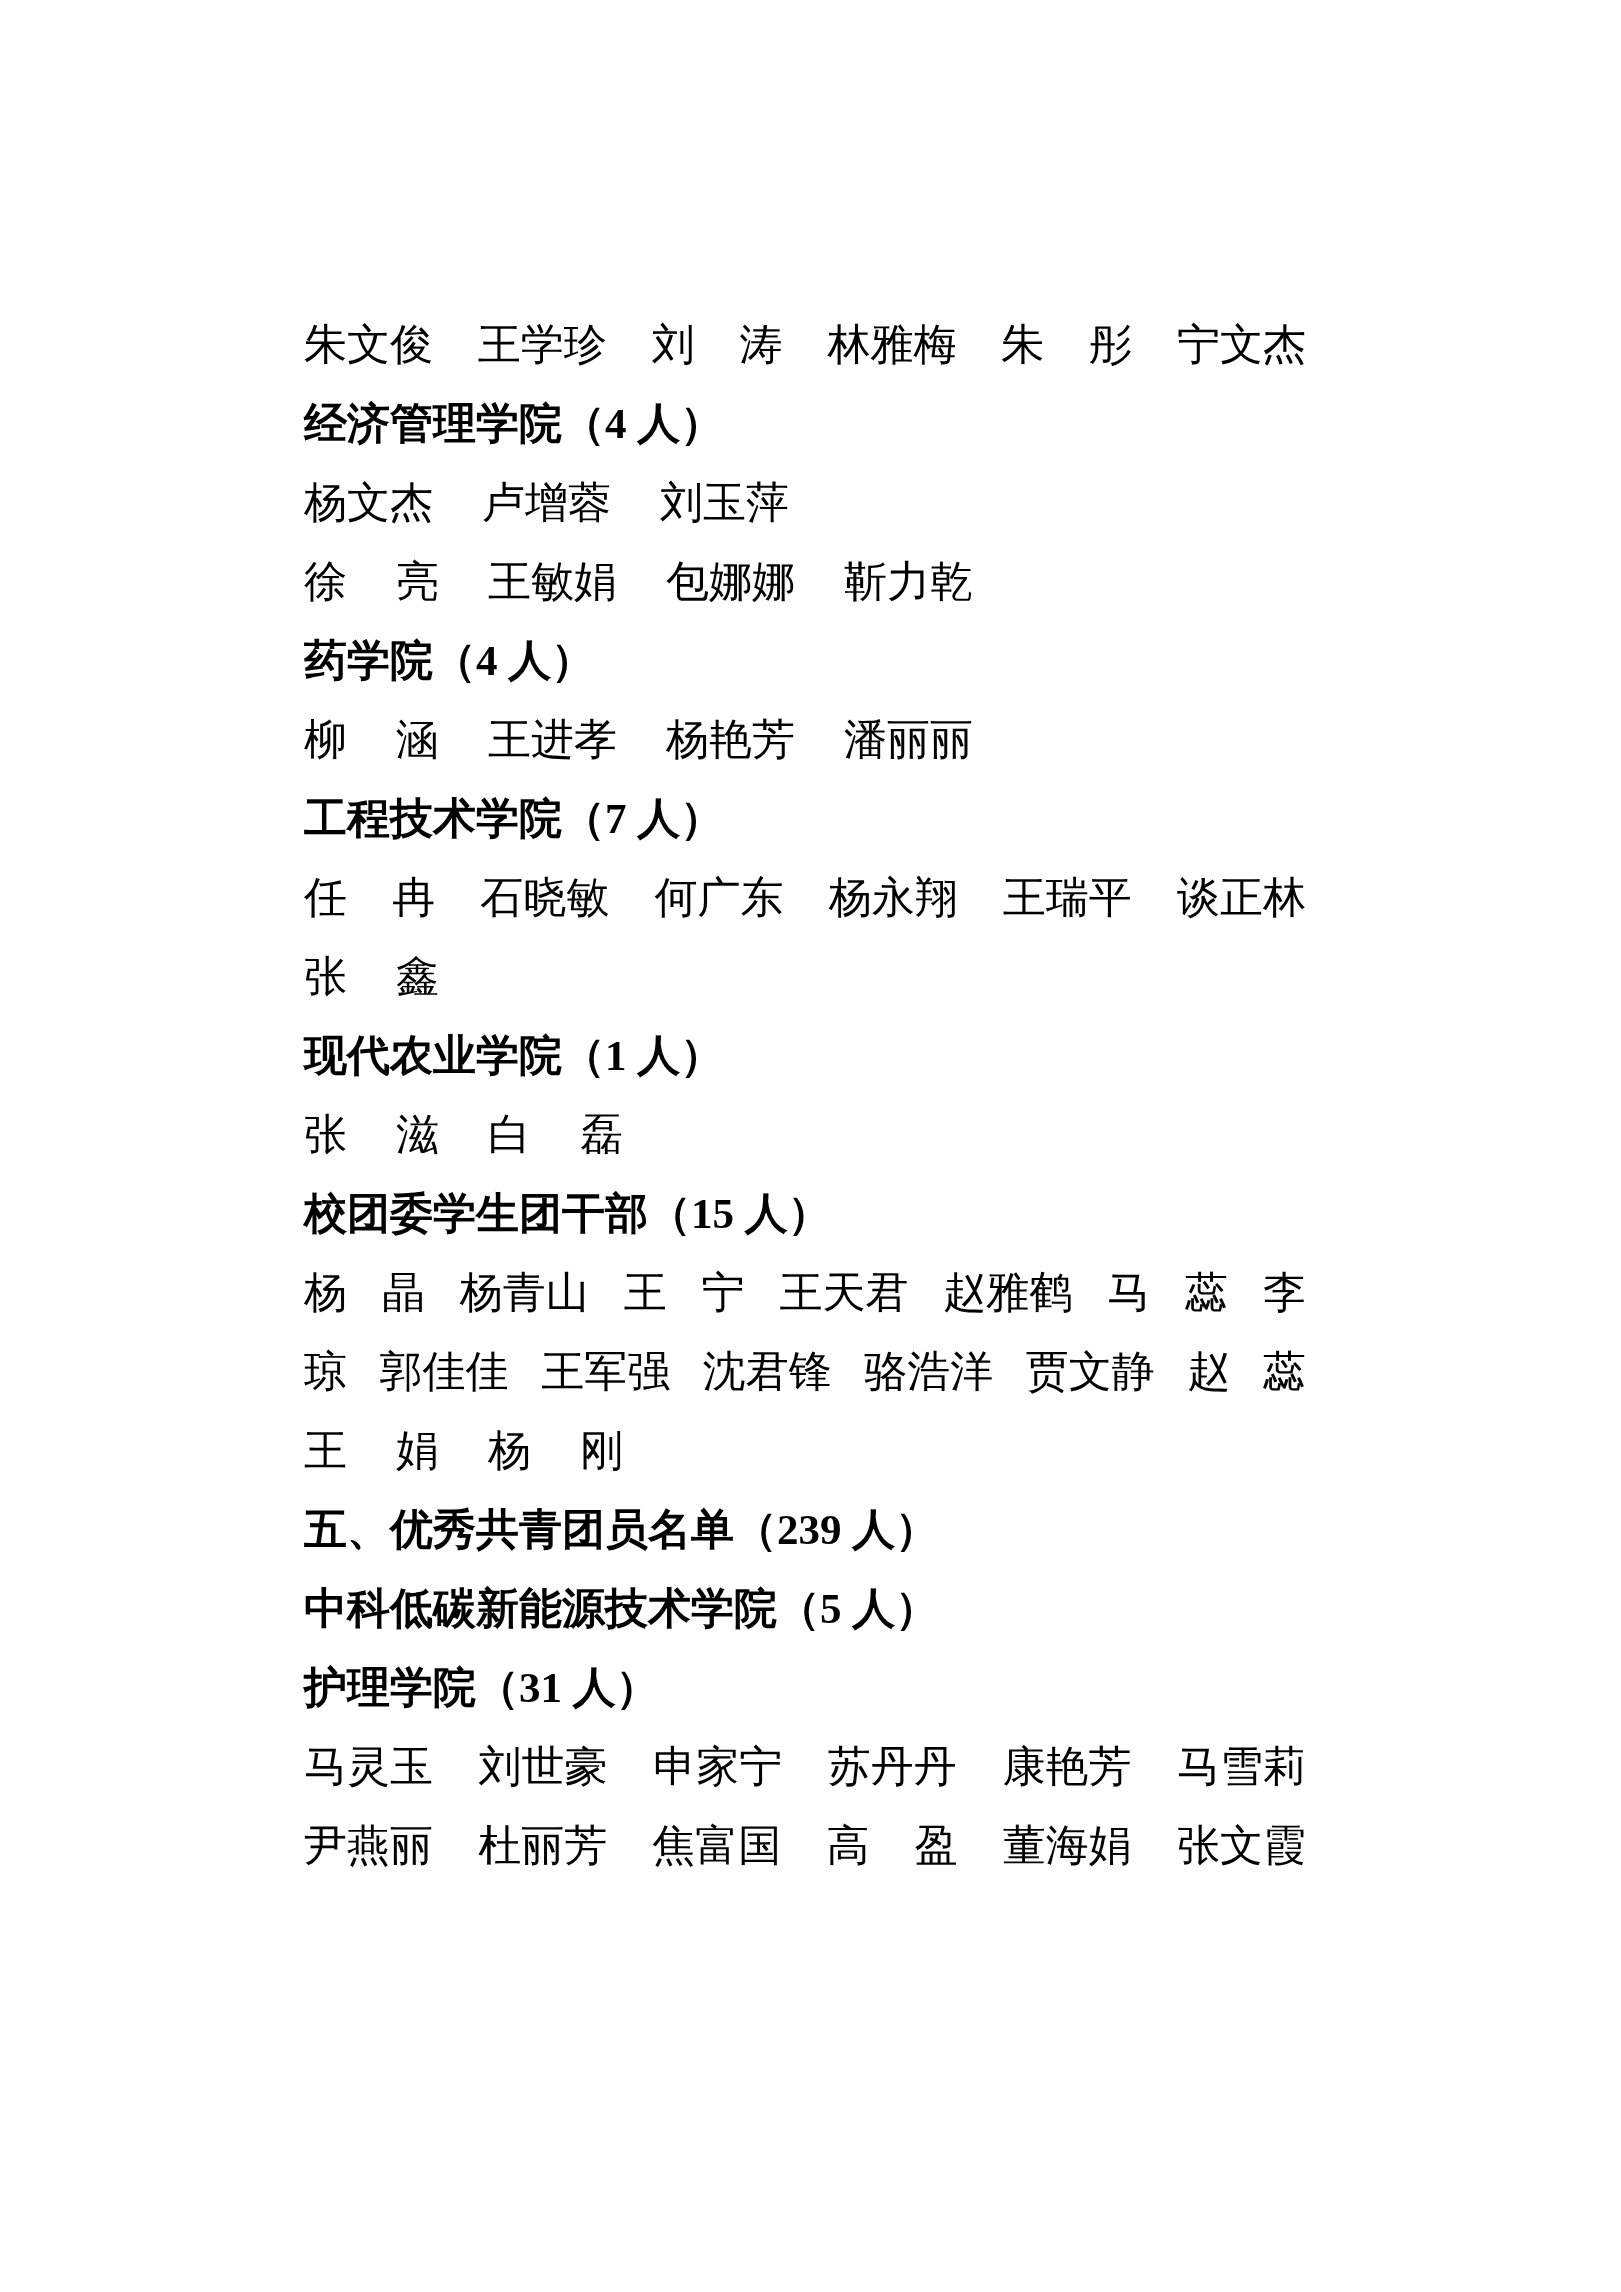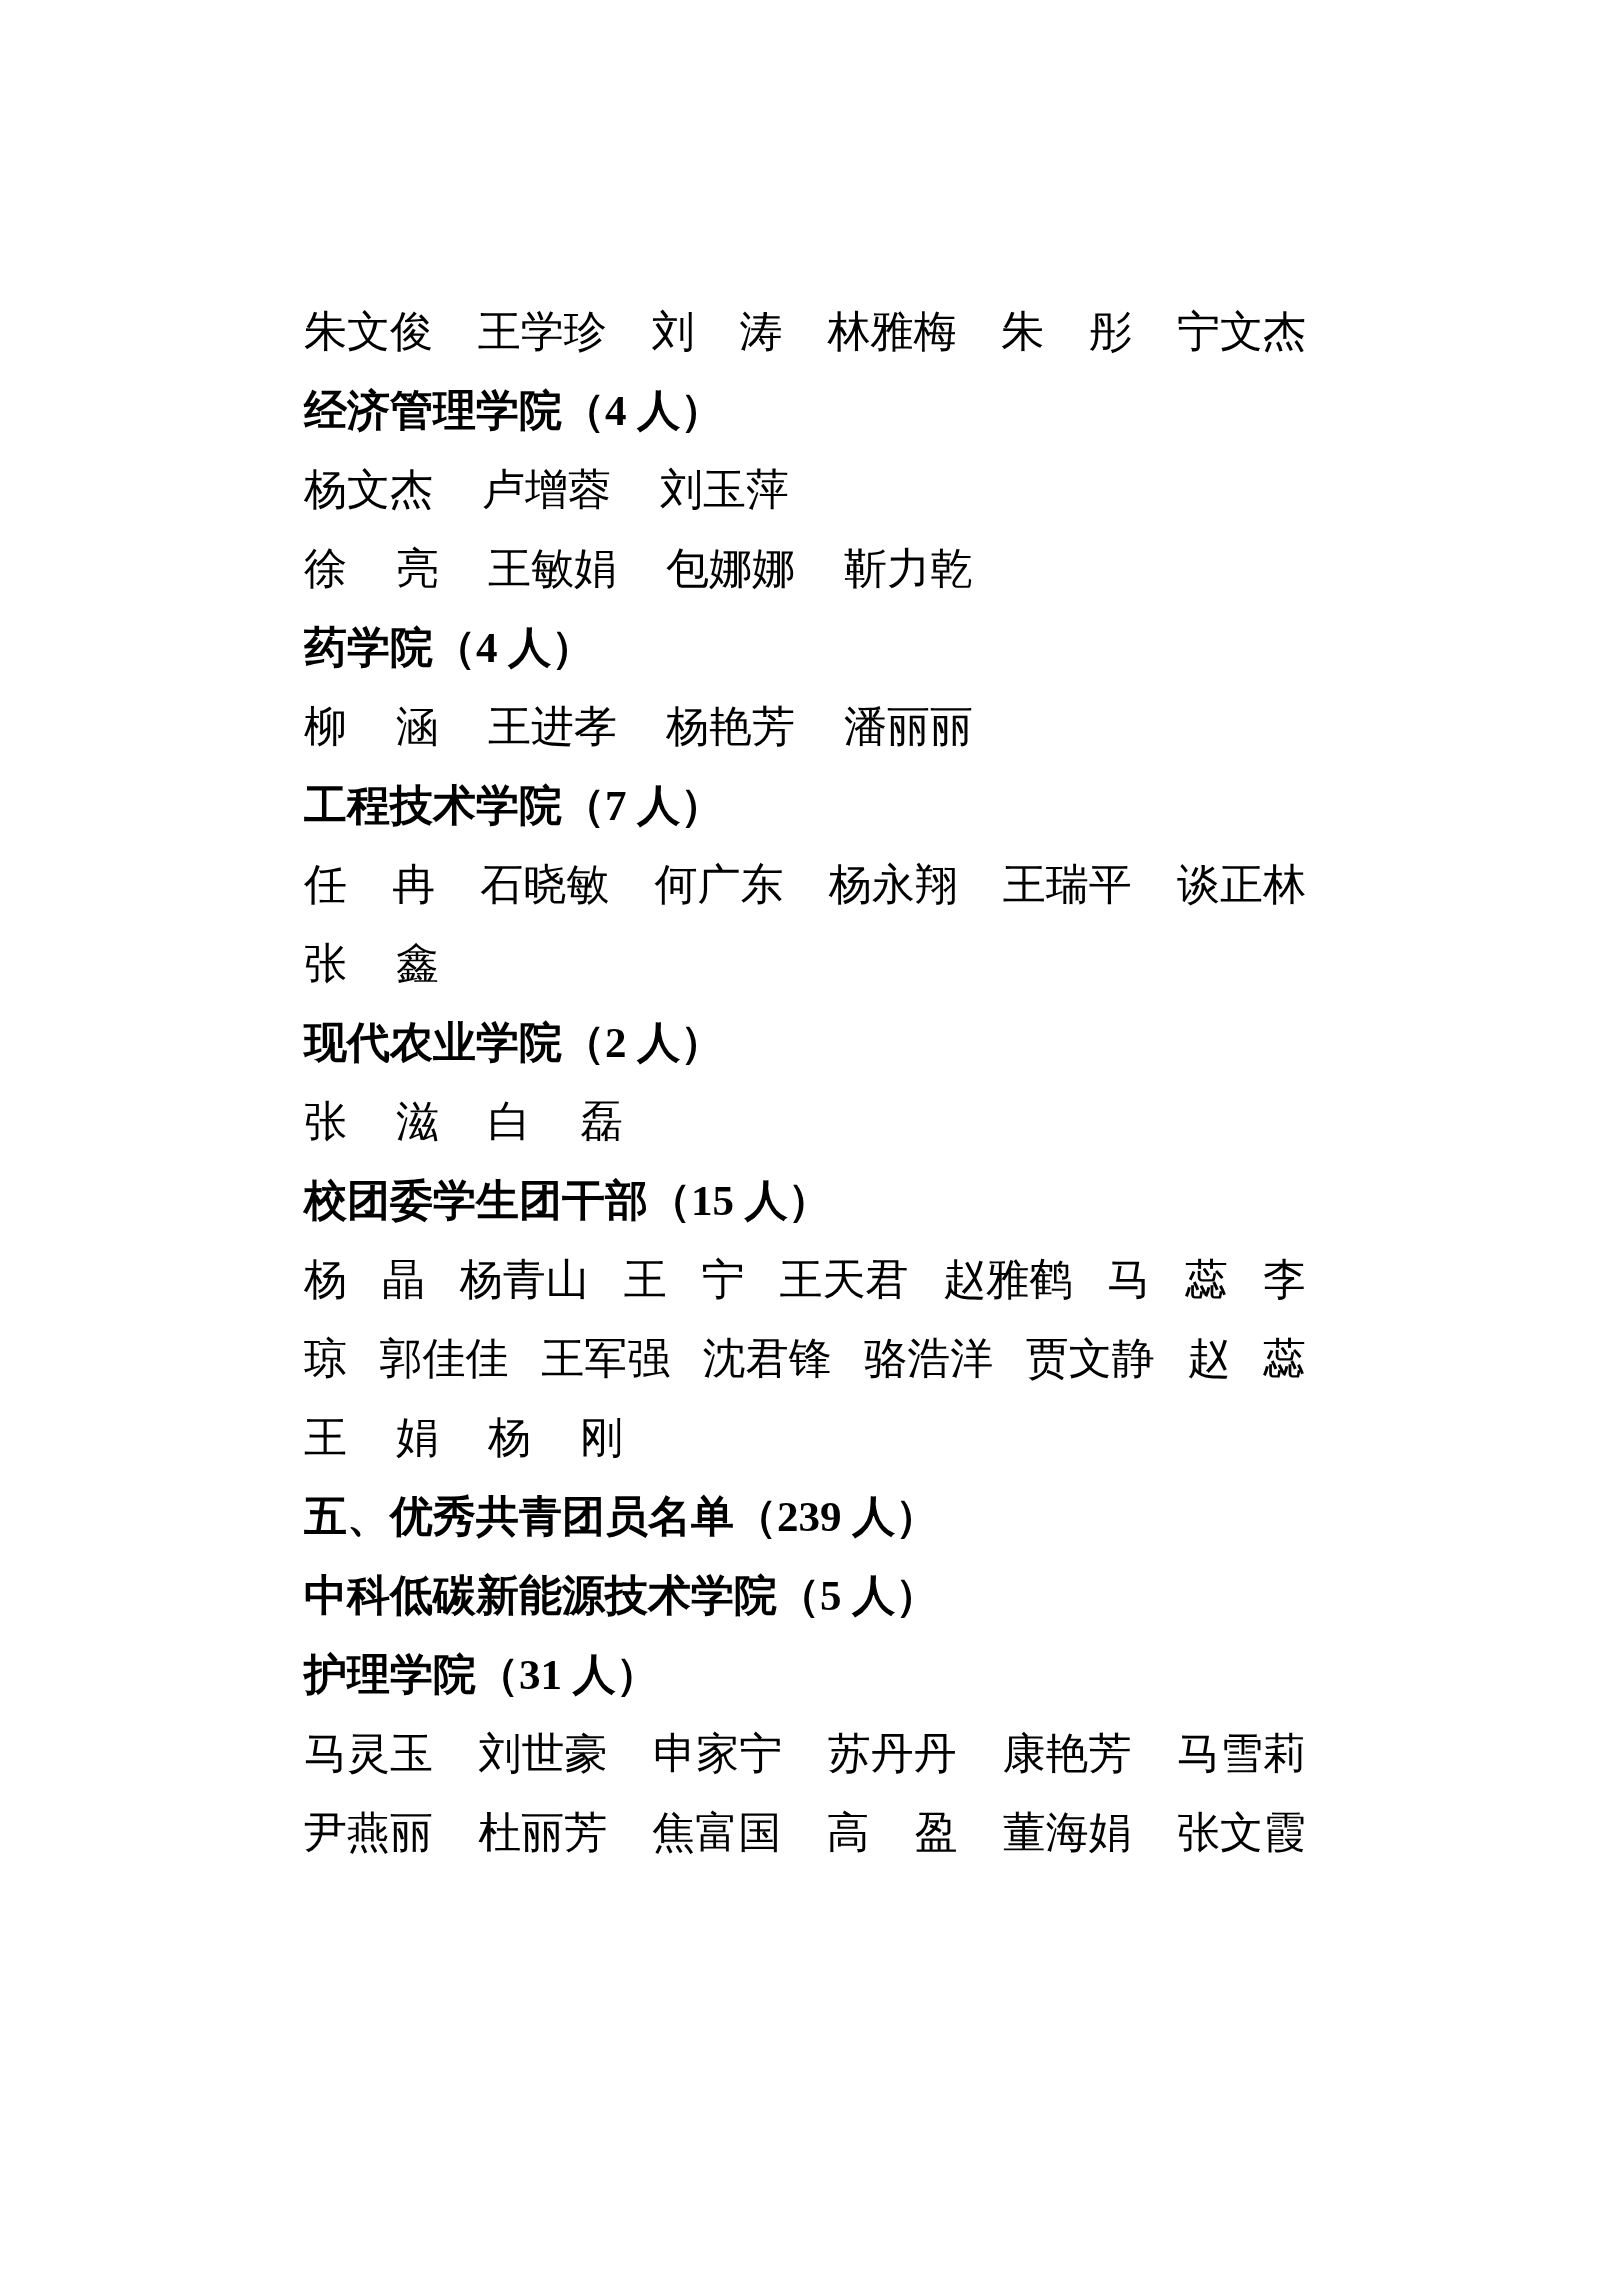--- a/index.html
+++ b/index.html
@@ -17,21 +17,21 @@
     -webkit-font-smoothing: antialiased;
   }
   .page {
     position: absolute;
     inset: 0;
     background: #ffffff;
   }
   .content {
     position: absolute;
     left: 304px;
-    top: 292px;
+    top: 305px;
     width: 1002px;
   }
   .line {
     height: 79px;
     line-height: 79px;
     font-size: 43px;
     white-space: nowrap;
     letter-spacing: 0;
   }
   .heading {
@@ -99,21 +99,21 @@
         <span class="token">石晓敏</span>
         <span class="token">何广东</span>
         <span class="token">杨永翔</span>
         <span class="token">王瑞平</span>
         <span class="token">谈正林</span>
       </div>
       <div class="line names short">
         <span class="token">张</span>
         <span class="token">鑫</span>
       </div>
-      <div class="line heading lv2">现代农业学院（2 人）</div>
+      <div class="line heading lv2">现代农业学院（1 人）</div>
       <div class="line names short">
         <span class="token">张</span>
         <span class="token">滋</span>
         <span class="token">白</span>
         <span class="token">磊</span>
       </div>
       <div class="line heading lv2">校团委学生团干部（15 人）</div>
       <div class="line names justify">
         <span class="token">杨</span>
         <span class="token">晶</span>

